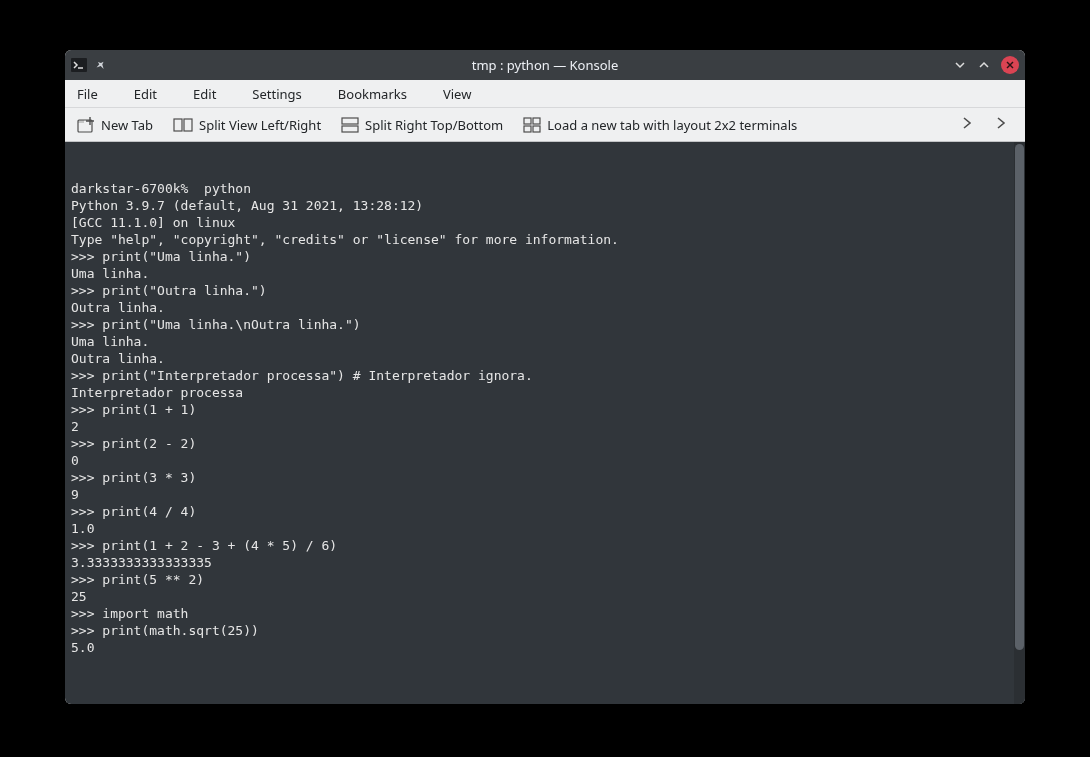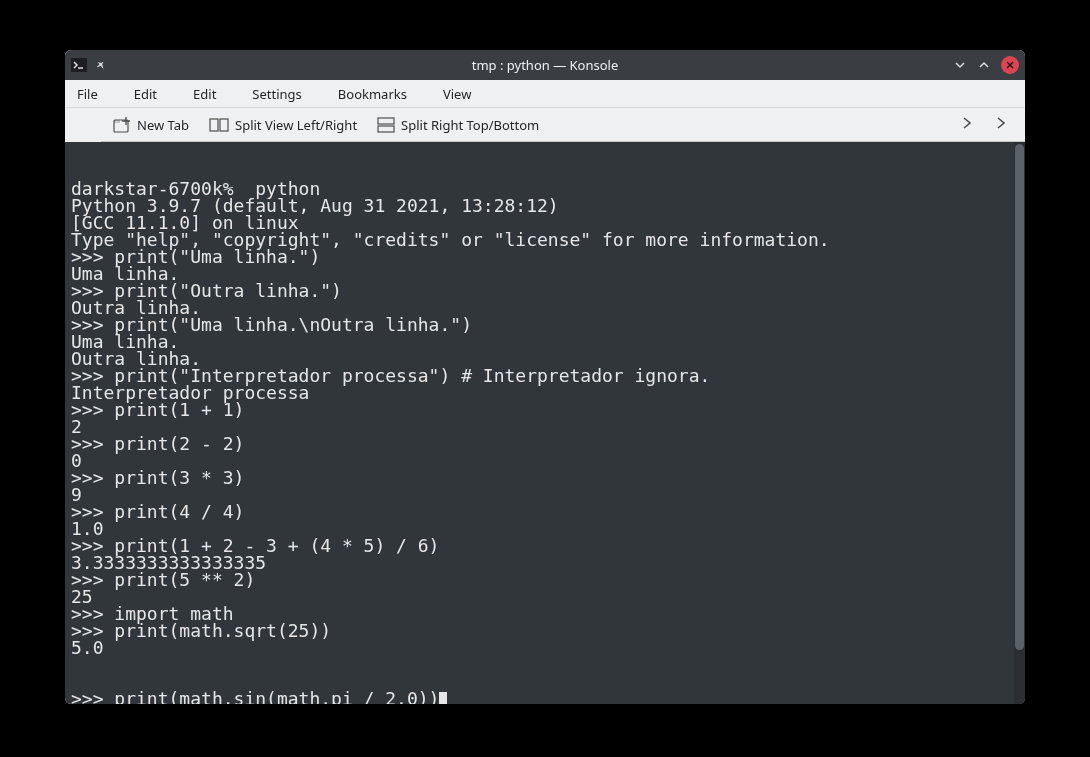--- a/index.html
+++ b/index.html
@@ -69,41 +69,40 @@
   .toolbar {
     height: 34px;
     background: #eff0f1;
     display: flex;
     align-items: center;
     gap: 20px;
     padding: 0 12px;
     font-size: 13px;
     color: #232629;
     border-bottom: 1px solid #c2c3c5;
-    margin-left: 36px;
   }
   .tool-item {
     display: flex;
     align-items: center;
     gap: 6px;
     white-space: nowrap;
   }
   .tool-item svg { display:block; }
   .tool-right {
     margin-left: auto;
     display: flex;
     gap: 22px;
     padding-right: 6px;
   }
   .terminal {
     flex: 1;
     background: #31363b;
     color: #e6e6e6;
     font-family: "DejaVu Sans Mono", Menlo, Consolas, monospace;
-    font-size: 18px;
+    font-size: 13px;
     line-height: 17px;
     padding: 4px 18px 4px 6px;
     white-space: pre;
     overflow: hidden;
     position: relative;
   }
   .terminal .scroll {
     position: absolute;
     right: 0; top: 0; bottom: 0;
     width: 11px;
@@ -190,20 +189,29 @@
         <rect x="11" y="2" width="8" height="12" fill="none" stroke="#4d4d4d" stroke-width="1.2"></rect>
       </svg>
       <span>Split View Left/Right</span>
     </div>
     <div class="tool-item">
       <svg width="18" height="16" viewBox="0 0 18 16">
         <rect x="1" y="1" width="16" height="6" fill="none" stroke="#4d4d4d" stroke-width="1.2"></rect>
         <rect x="1" y="9" width="16" height="6" fill="none" stroke="#4d4d4d" stroke-width="1.2"></rect>
       </svg>
       <span>Split Right Top/Bottom</span>
+    </div>
+    <div class="tool-item">
+      <svg width="18" height="16" viewBox="0 0 18 16">
+        <rect x="1" y="1" width="7" height="6" fill="none" stroke="#4d4d4d" stroke-width="1.2"></rect>
+        <rect x="10" y="1" width="7" height="6" fill="none" stroke="#4d4d4d" stroke-width="1.2"></rect>
+        <rect x="1" y="9" width="7" height="6" fill="none" stroke="#4d4d4d" stroke-width="1.2"></rect>
+        <rect x="10" y="9" width="7" height="6" fill="none" stroke="#4d4d4d" stroke-width="1.2"></rect>
+      </svg>
+      <span>Load a new tab with layout 2x2 terminals</span>
     </div>
     <div class="tool-right">
       <span>
         <svg width="12" height="14" viewBox="0 0 12 14">
             <polyline points="3,2 9,7 3,12" stroke="#4d4d4d" stroke-width="1.6" fill="none"></polyline>
           </svg>
       </span>
       <span>
         <svg width="12" height="14" viewBox="0 0 12 14">
             <polyline points="3,2 9,7 3,12" stroke="#4d4d4d" stroke-width="1.6" fill="none"></polyline>
@@ -234,19 +242,18 @@
 9
 &gt;&gt;&gt; print(4 / 4)
 1.0
 &gt;&gt;&gt; print(1 + 2 - 3 + (4 * 5) / 6)
 3.3333333333333335
 &gt;&gt;&gt; print(5 ** 2)
 25
 &gt;&gt;&gt; import math
 &gt;&gt;&gt; print(math.sqrt(25))
 5.0</div>
-    <div id="term-current">&gt;&gt;&gt; print(math.sin(math.pi / 2.0))<span class="cursor"></span></div>
     <div class="scroll">
       <div class="thumb"></div>
     </div>
   </div>
 
 </div>
 
 </body></html>

